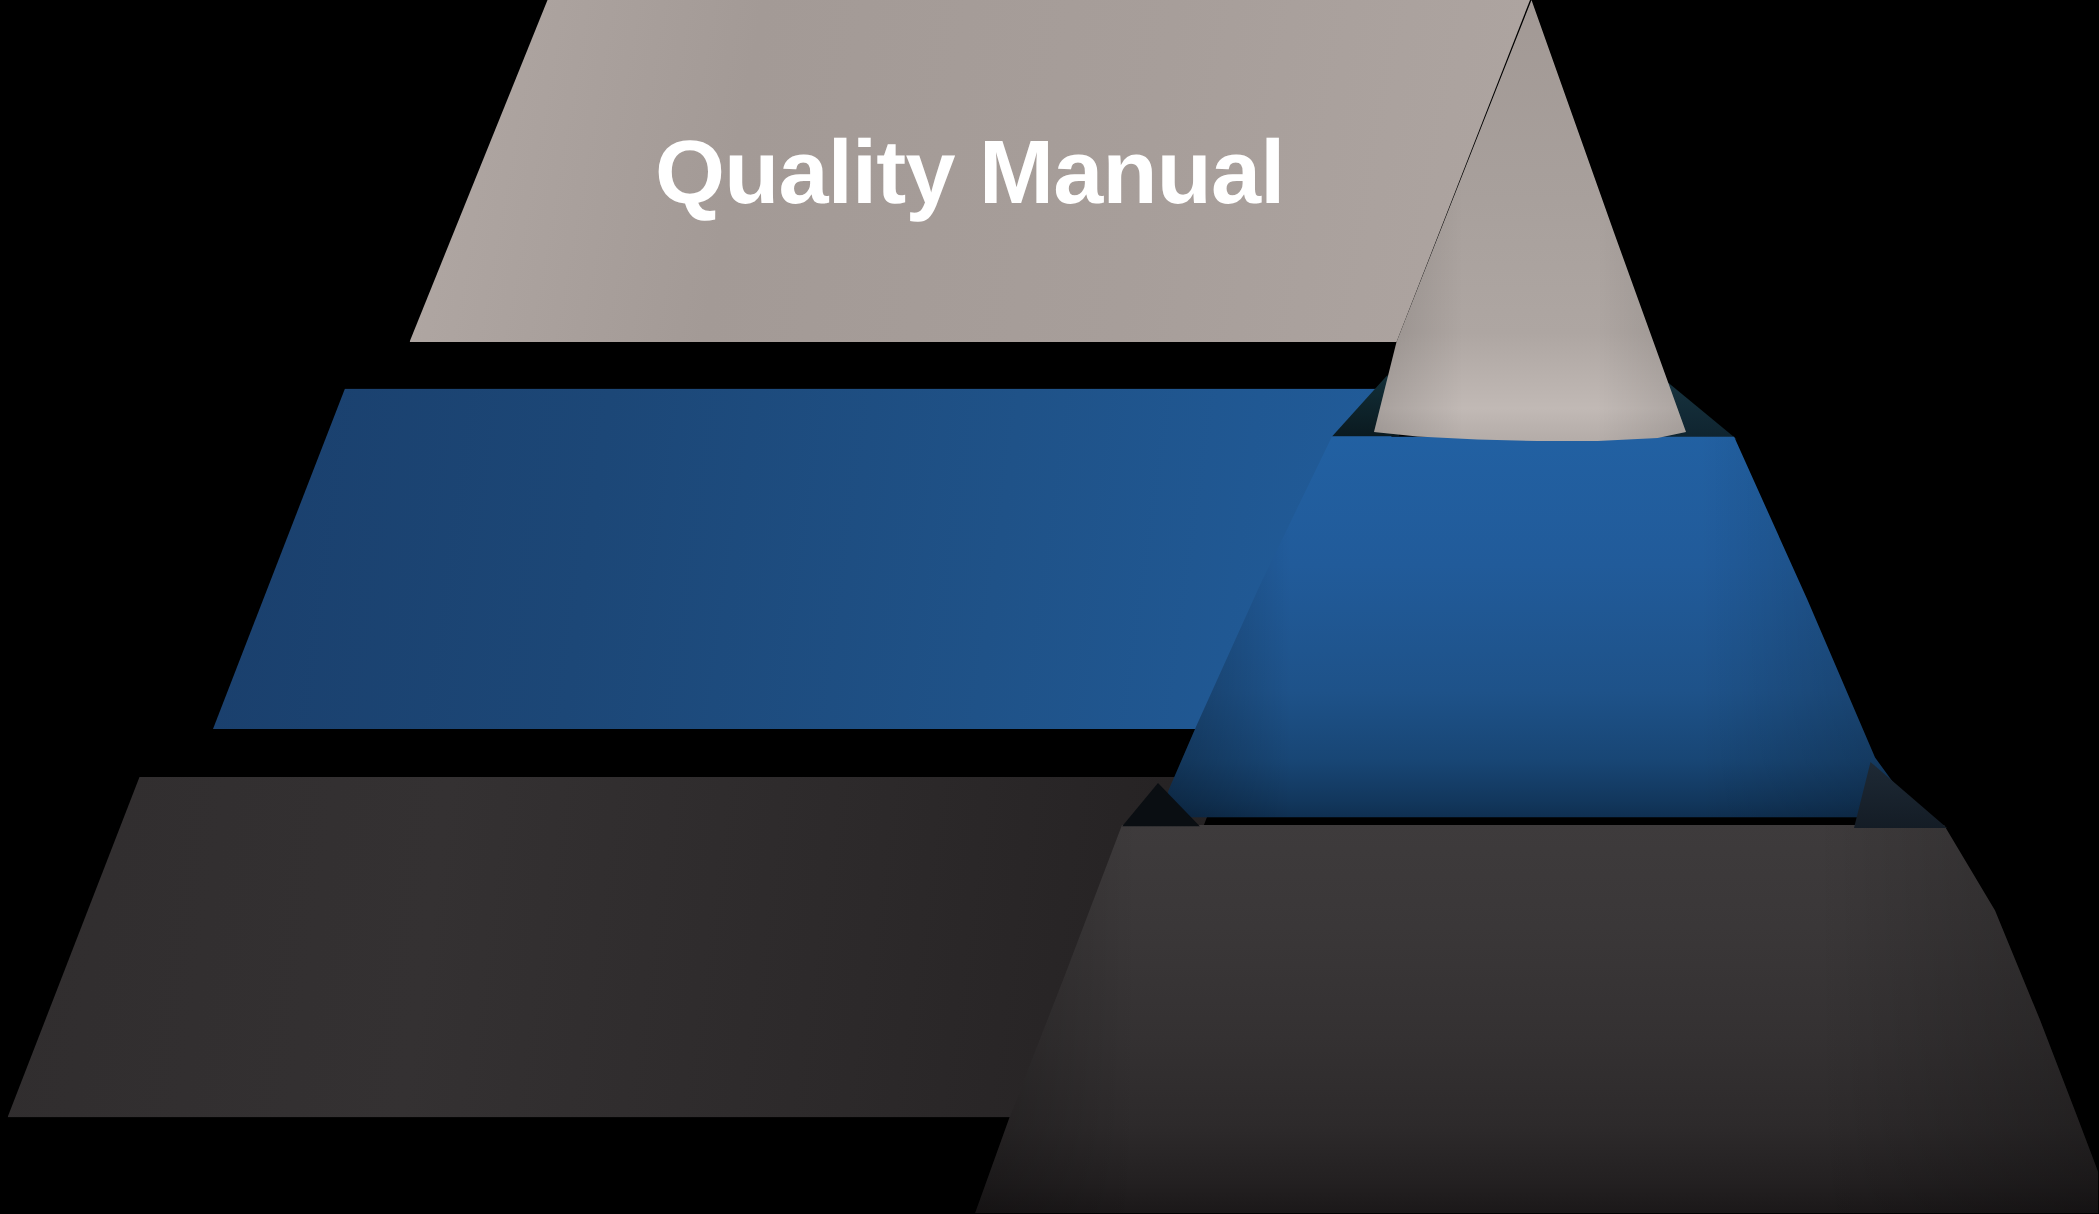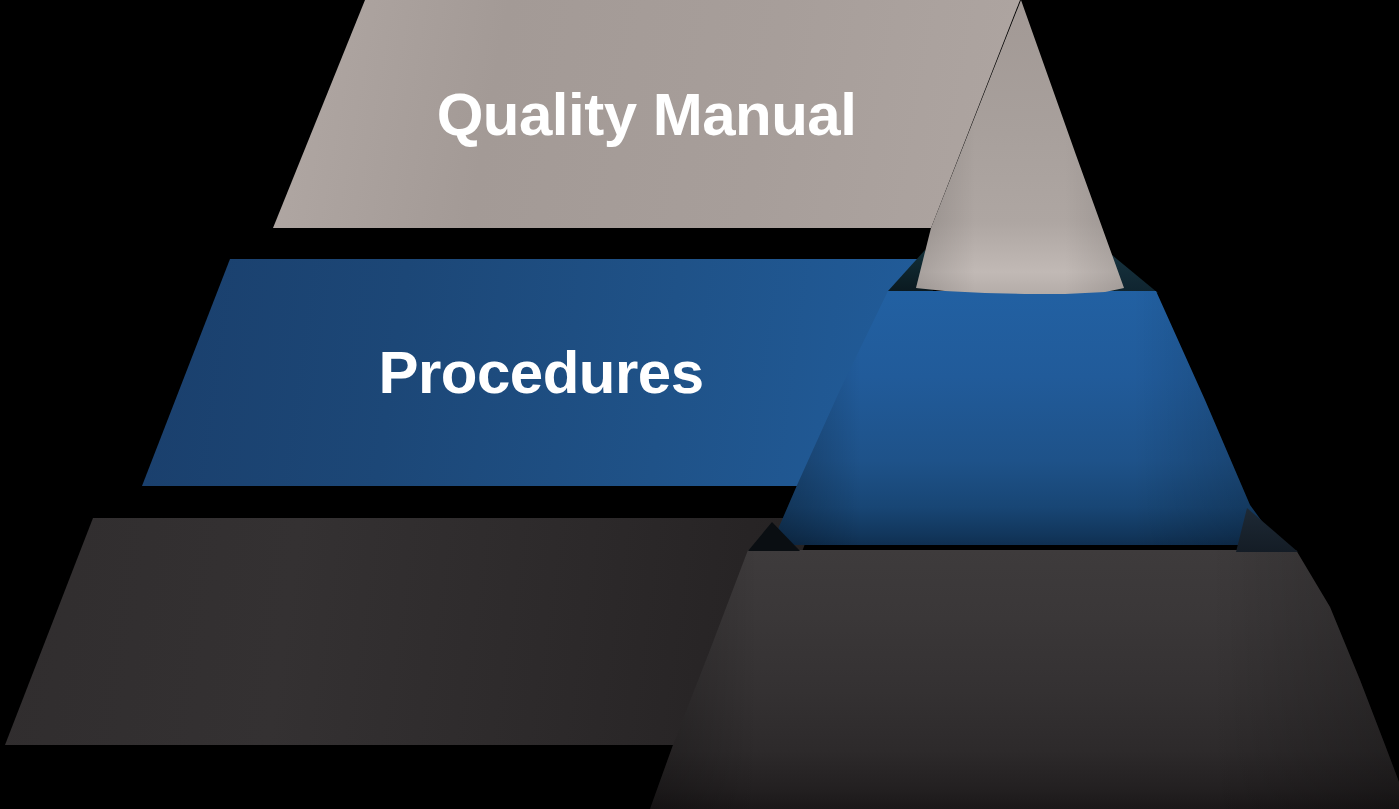--- a/index.html
+++ b/index.html
@@ -119,17 +119,14 @@
   <div class="wedge wedge-top-right"></div>
   <div class="tier-blue"></div>
   <div class="tier-base"></div>
   <div class="wedge wedge-bottom-left"></div>
   <div class="wedge wedge-bottom-right"></div>
   <div class="tier-apex"></div>
 
   <div class="label label-quality">
     <span>Quality Manual</span>
   </div>
-  <div class="label label-procedures">
-    <span>Procedures</span>
-  </div>
 
 </div>
 
 </body></html>

